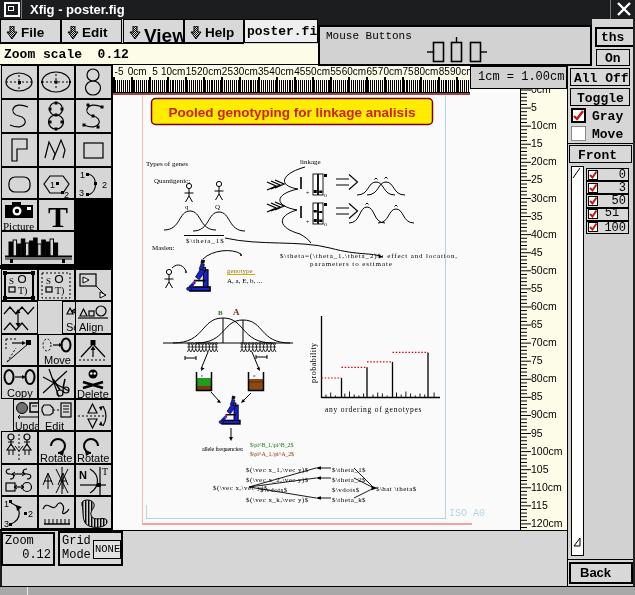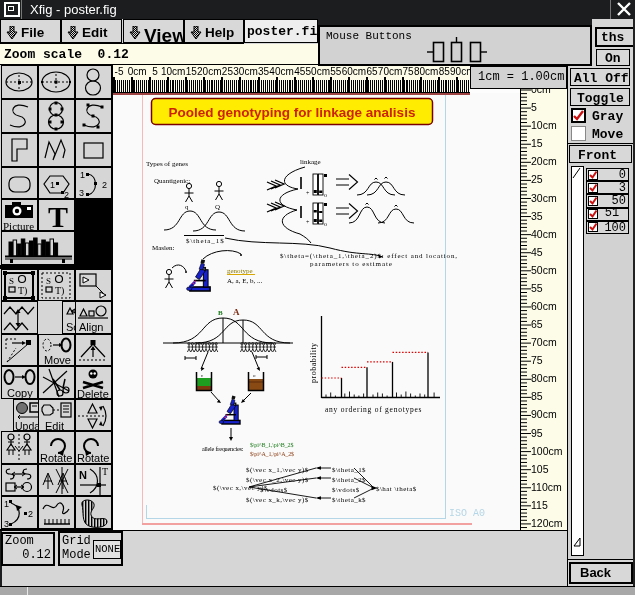--- a/index.html
+++ b/index.html
@@ -9,21 +9,21 @@
 .tb{position:absolute;background:#d6d6d6;border:1px solid #000;box-sizing:border-box;}
 svg{display:block;}
 </style></head><body>
 <div id="w">
 
 <div class="abs" style="left:0;top:0;width:635px;height:19px;background:#1b1d1f;"></div>
 <div class="abs" style="left:0;top:0;width:2px;height:595px;background:#1b1d1f;"></div>
 <div class="abs" style="left:4px;top:2px;width:12px;height:11px;border:2px solid #fff;background:#1b1d1f;"></div>
 <div class="abs" style="left:8px;top:6px;width:4px;height:3px;border:1px solid #fff;"></div>
 <div class="abs" style="left:21px;top:0;width:1px;height:19px;background:#777;"></div>
-<div class="abs" style="left:30px;top:1px;color:#fff;font-weight:normal;font-size:13px;line-height:17px;">Xfig - poster.fig</div>
+<div class="abs" style="left:30px;top:1px;color:#fff;font-weight:bold;font-size:13px;line-height:17px;">Xfig - poster.fig</div>
 <div class="abs" style="left:610px;top:0;width:1px;height:19px;background:#777;"></div>
 <svg class="abs" style="left:614px;top:0px" width="20" height="19">
       <path d="M4 3 L16 15 M16 3 L4 15" stroke="#fff" stroke-width="2.4"></path>
     </svg>
 <div class="abs" style="left:0;top:19px;width:244px;height:25px;background:#d6d6d6;border-bottom:1px solid #000;box-sizing:border-box;"></div>
 <div class="abs" style="left:0px;top:19px;width:61px;height:24px;border:1px solid #000;box-sizing:border-box;background:#d8d8d8;"></div>
 <svg class="abs" style="left:6px;top:26px" width="13" height="14">
       <defs>
         <pattern id="dz0" width="2" height="2" patternUnits="userSpaceOnUse">
           <rect width="2" height="2" fill="#d8d8d8"></rect>

